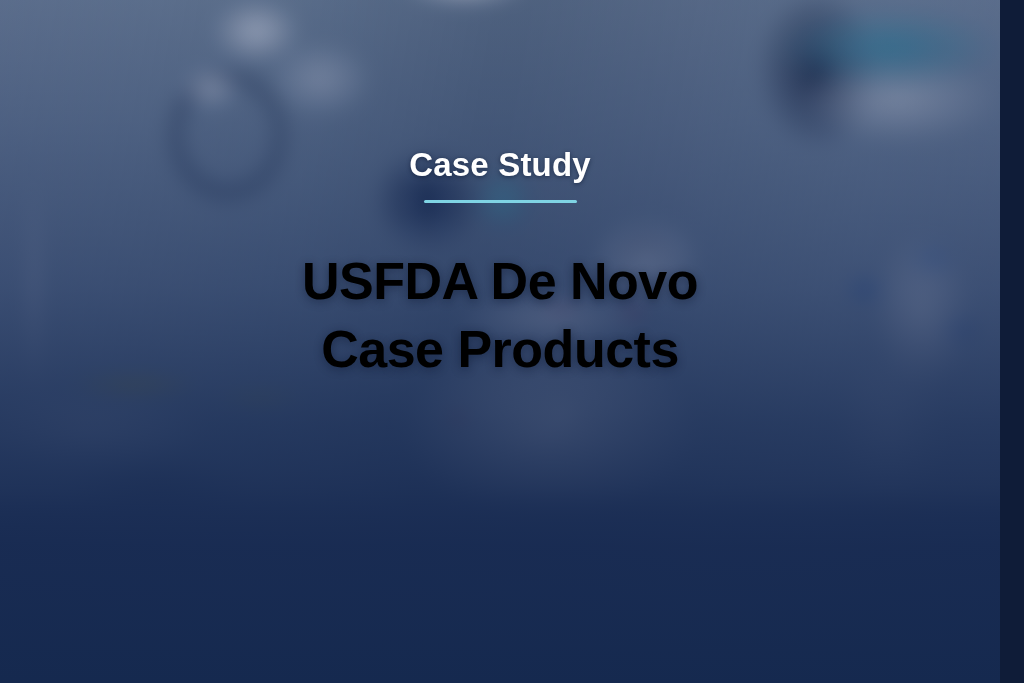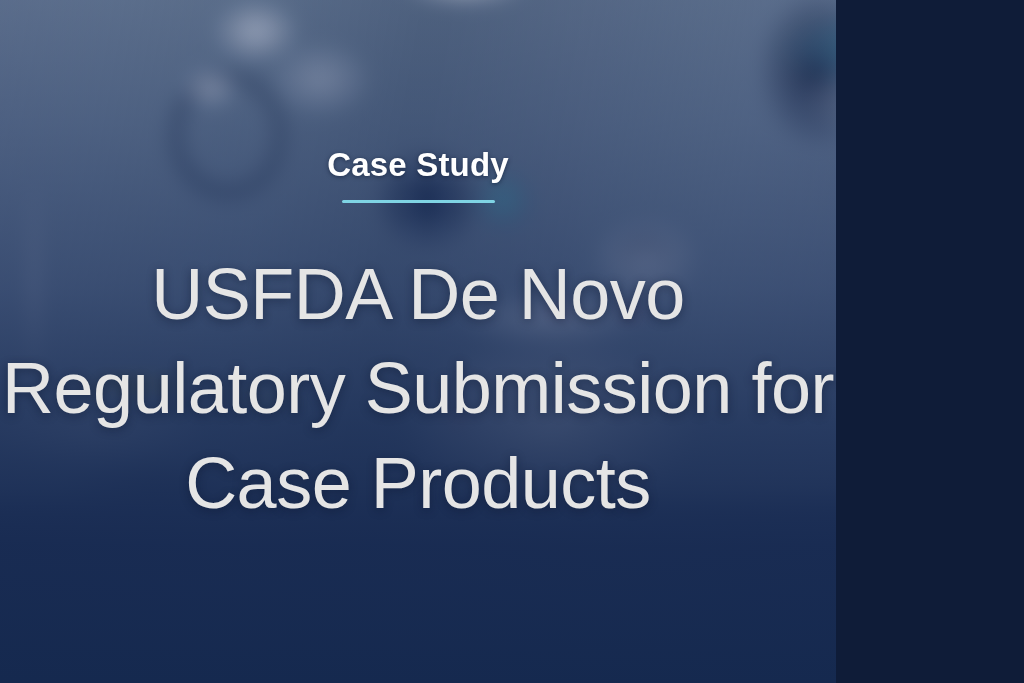--- a/index.html
+++ b/index.html
@@ -2,21 +2,21 @@
 <html><head>
 <meta charset="utf-8">
 <style>
   html, body {
     margin: 0;
     padding: 0;
     background: #0f1c38;
   }
   #hero {
     position: relative;
-    width: 836px;
+    width: 1000px;
     height: 683px;
     overflow: hidden;
     font-family: "Liberation Sans", sans-serif;
     background: #5a6b80;
   }
 
   
   .photo {
     position: absolute;
     inset: -40px;
@@ -134,23 +134,23 @@
   }
   .divider {
     width: 153px;
     height: 3px;
     background: #7fd4e4;
     margin-top: 19px;
     border-radius: 2px;
   }
   .headline {
     margin-top: 44px;
-    color: #e5e5e5;
-    font-size: 72px;
-    font-weight: normal;
+    color: #000000;
+    font-size: 52px;
+    font-weight: bold;
     line-height: 1.31;
     text-align: center;
     letter-spacing: -0.5px;
     max-width: 900px;
     text-shadow: 0 2px 10px rgba(8,18,42,.45);
   }
   .headline .ln { display: block; white-space: nowrap; }
 </style>
 </head>
 <body>
@@ -162,18 +162,17 @@
   <div class="overlay"></div>
 
   <div class="content">
 
     <div class="eyebrow">Case Study</div>
 
     <div class="divider" style="background: rgb(127, 212, 228);"></div>
 
     <h1 class="headline">
       <span class="ln">USFDA De Novo</span>
-      <span class="ln">Regulatory Submission for</span>
       <span class="ln">Case Products</span>
     </h1>
 
   </div>
 </div>
 
 </body></html>

